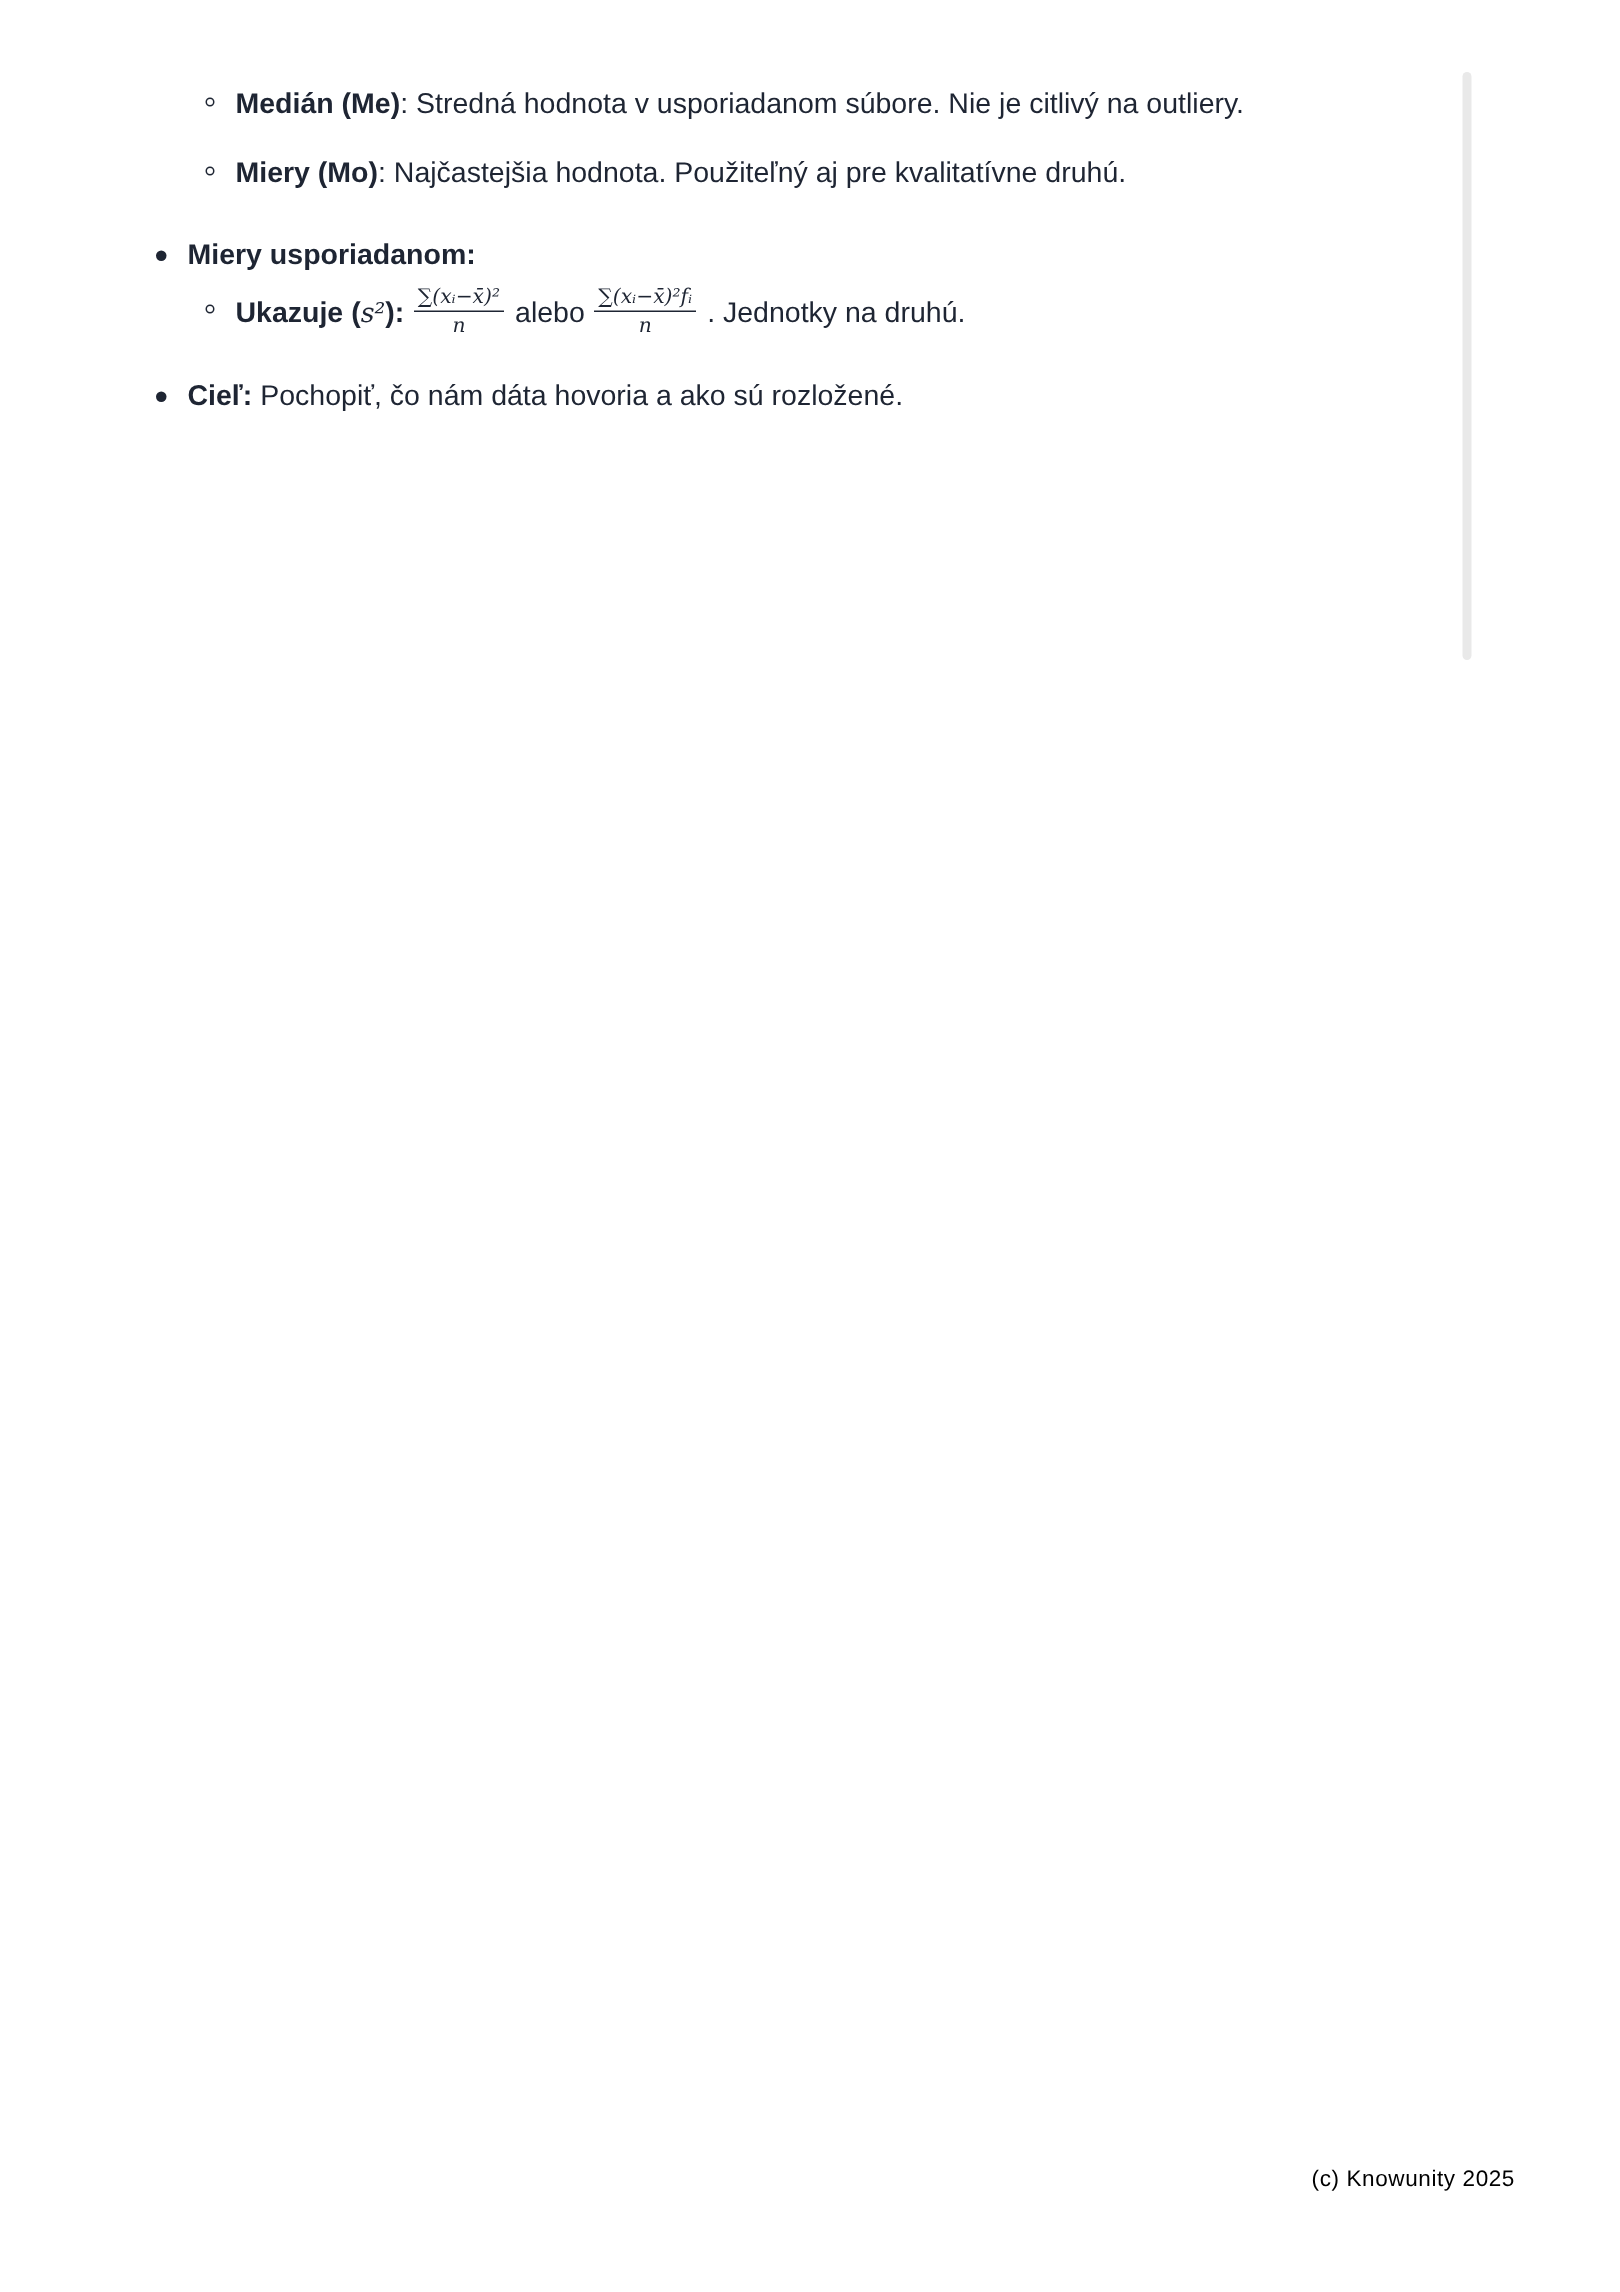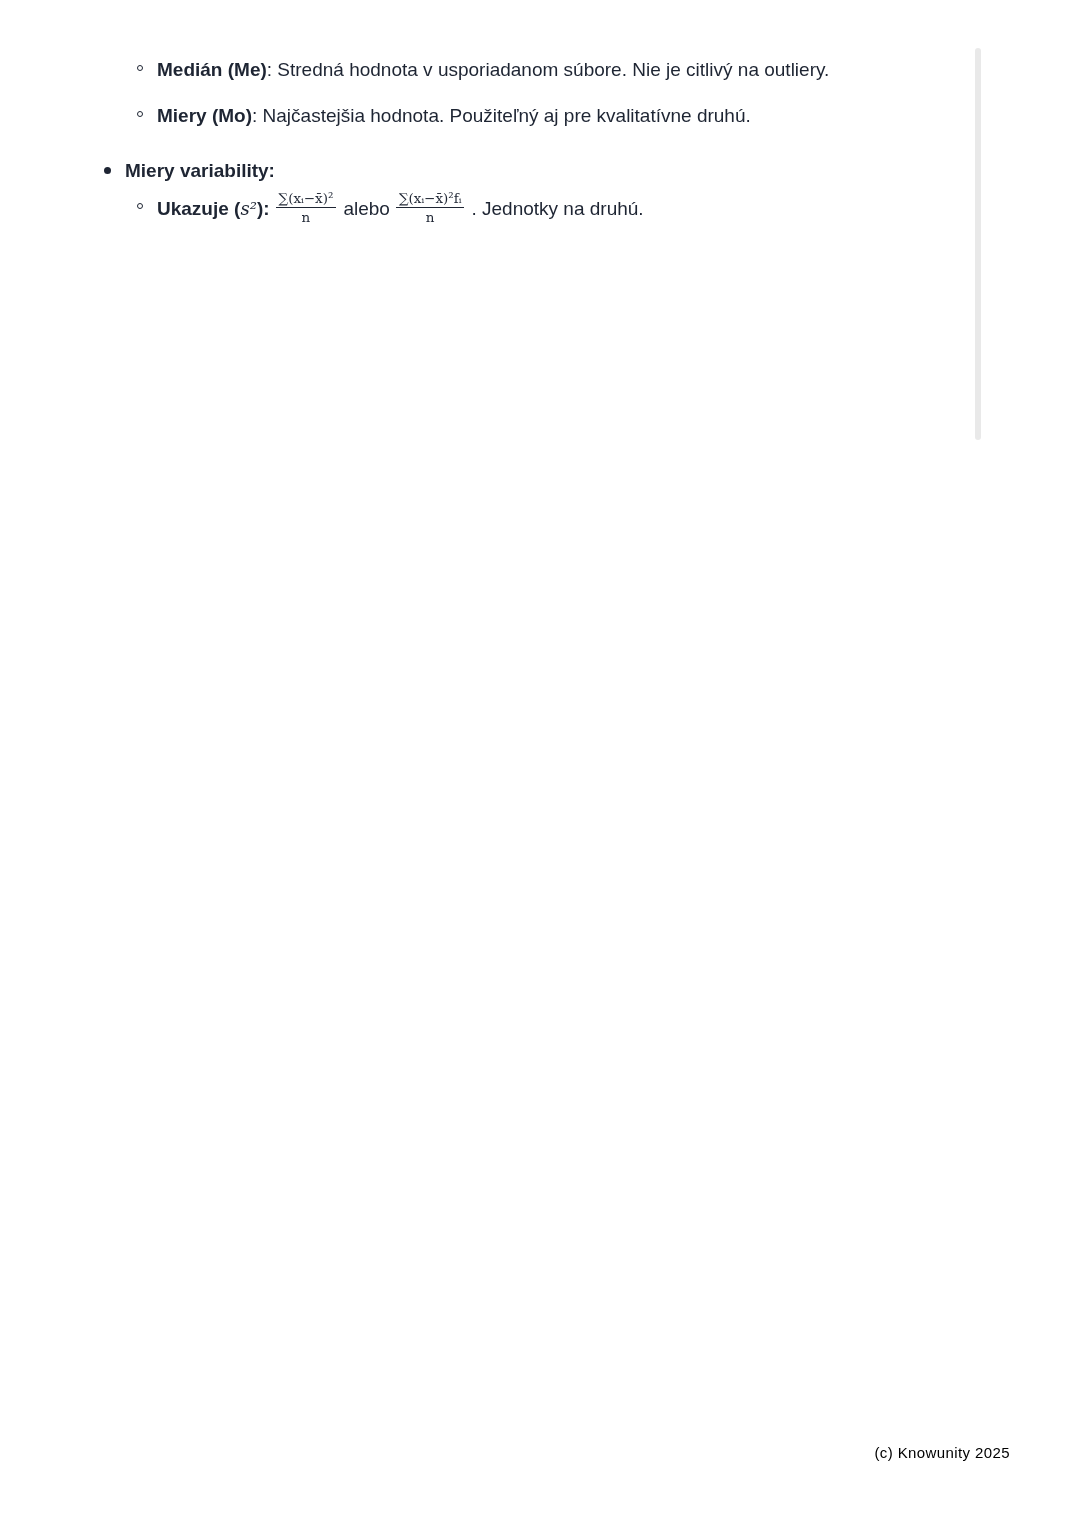--- a/index.html
+++ b/index.html
@@ -44,20 +44,21 @@
   .sublist-gap { margin-top:5px; }
   .goal-gap { margin-top:22px; }
   .heading-item { margin-bottom:6px; }
 
   
   .frac {
     display:inline-block; vertical-align:middle;
     position:relative; top:-2px;
     text-align:center;
     font-family:"DejaVu Serif","DejaVu Sans",serif;
+    font-style:italic;
     font-size:13.5px; line-height:1.2;
     margin:0 7px 0 6px;
   }
   .frac .num { display:block; border-bottom:1.4px solid #1e2533; padding:0 3px 1px; }
   .frac .den { display:block; padding-top:1px; }
 
   
   .sqrt { white-space:nowrap; margin:0 2px 0 6px; font-family:"DejaVu Serif","DejaVu Sans",serif; }
   .sqrt .radical { font-style:normal; font-size:23px; vertical-align:-3px; letter-spacing:-1px; }
   .sqrt .radicand {
@@ -101,35 +102,39 @@
         <span class="marker"></span>
         <div class="text">
           <span class="b">Miery (Mo)</span><span>: Najčastejšia hodnota. Použiteľný aj pre kvalitatívne druhú.</span>
         </div>
       </div>
 
     </div>
 
     <div class="item l1 heading-item">
       <span class="marker"></span>
-      <span class="b">Miery variability:</span>
+      <span class="b">Miery usporiadanom:</span>
     </div>
 
     <div class="l2-group sublist-gap">
 
       <div class="item l2">
         <span class="marker"></span>
         <div class="text">
           <span class="b">Ukazuje (</span><span class="mi">s²</span><span class="b">):</span><span class="frac"><span class="num">∑(xᵢ−x̄)²</span><span class="den">n</span></span><span>alebo</span><span class="frac"><span class="num">∑(xᵢ−x̄)²fᵢ</span><span class="den">n</span></span><span>. Jednotky na druhú.</span>
         </div>
       </div>
 
 
     </div>
 
+    <div class="item l1 goal-gap">
+      <span class="marker"></span>
+      <span class="b">Cieľ:</span><span> Pochopiť, čo nám dáta hovoria a ako sú rozložené.</span>
+    </div>
 
   </div>
 
   <div class="scrollbar"></div>
 
   <div class="footer">(c) Knowunity 2025</div>
 
 </div>
 
 </body></html>

